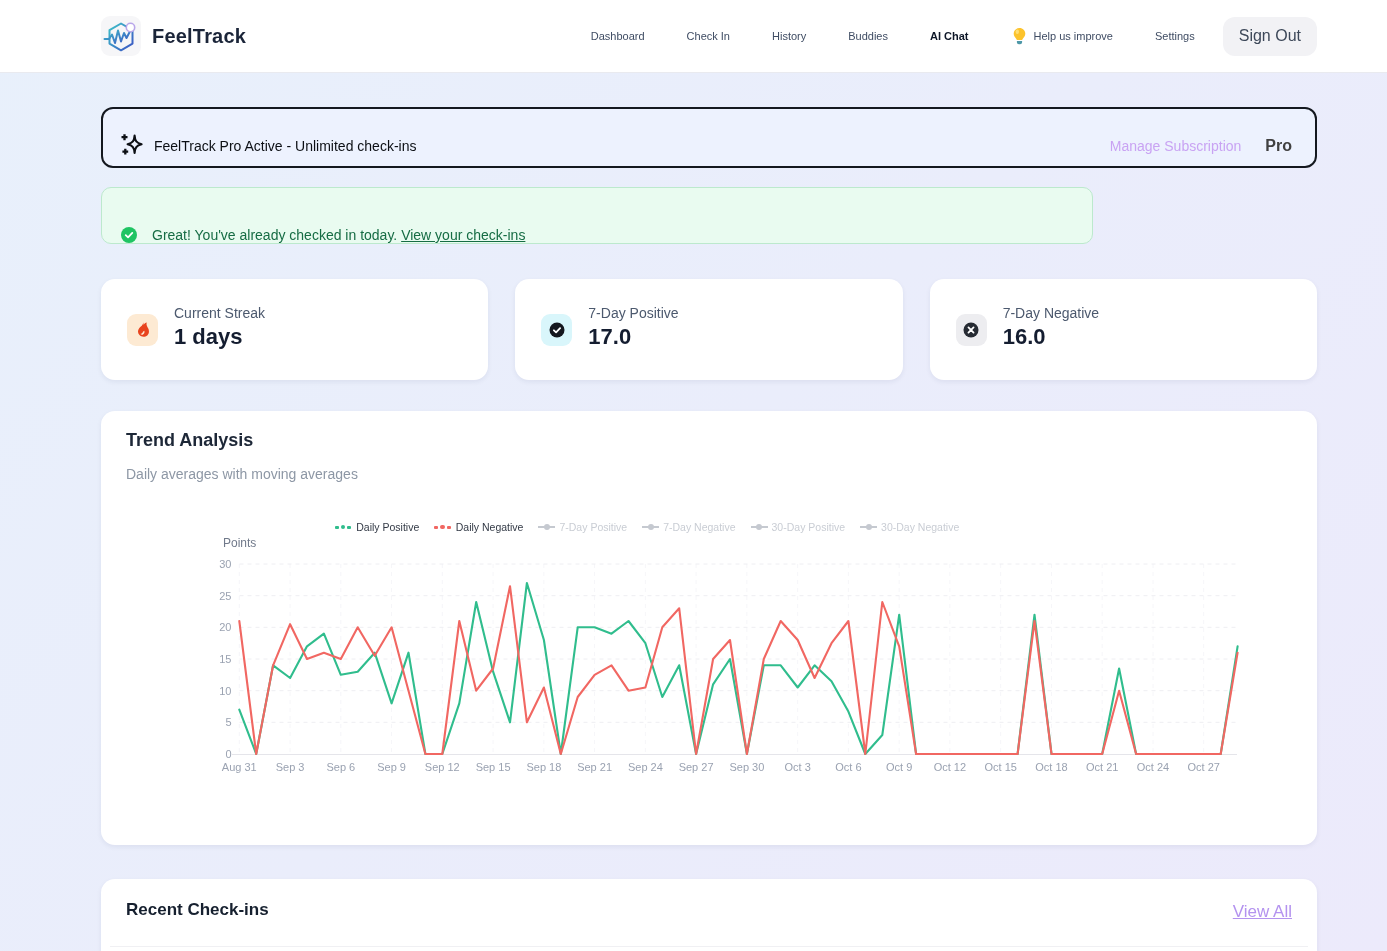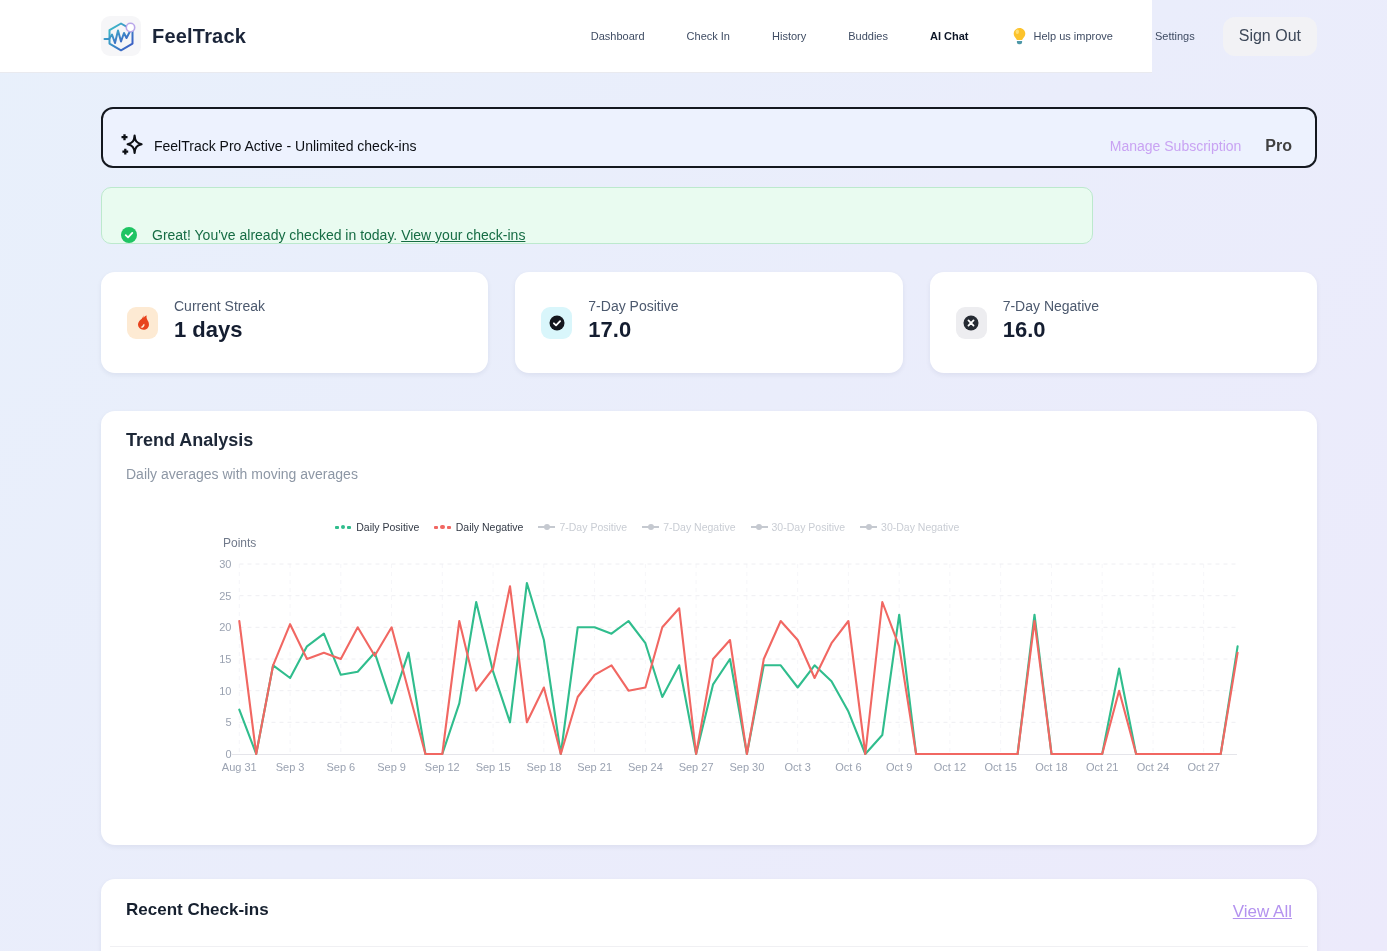--- a/index.html
+++ b/index.html
@@ -1,34 +1,34 @@
 <!DOCTYPE html>
 <html lang="en"><head>
 <meta charset="utf-8">
 <title>FeelTrack</title>
 <style>
 *{margin:0;padding:0;box-sizing:border-box}
 html,body{width:1387px;height:951px;overflow:hidden}
 body{font-family:"Liberation Sans",sans-serif;background:linear-gradient(135deg,#e8f0fb 0%,#eceafb 100%);position:relative}
-.nav{position:absolute;left:0;top:0;width:1152px;height:73px;background:#fff;border-bottom:1px solid #e9eaef}
+.nav{position:absolute;left:0;top:0;width:1387px;height:73px;background:#fff;border-bottom:1px solid #e9eaef}
 .navin{position:absolute;left:101px;top:0;width:1216px;height:72px;display:flex;align-items:center}
 .logo{width:40px;height:40px;border-radius:9px;background:#f6f6f8;display:flex;align-items:center;justify-content:center}
 .brand{font-size:20px;font-weight:700;color:#1b2539;margin-left:11px;letter-spacing:.2px}
 .links{margin-left:auto;display:flex;align-items:center}
 .links a{text-decoration:none;color:#3f4c63;font-size:11px;margin-left:42px;white-space:nowrap;display:flex;align-items:center}
 .links a.active{color:#0d1627;font-weight:700}
 .signout{margin-left:28px;background:#f2f2f5;border-radius:12px;height:39px;padding:0 16px;display:flex;align-items:center;font-size:16px;color:#3d4859}
 .probar{position:absolute;left:101px;top:107px;width:1216px;height:61px;background:#edf2fe;border:2px solid #14181f;border-radius:12px;display:flex;align-items:center;padding:16px 23px 0 17px}
 .probar .txt{font-size:14px;color:#0c0f14;margin-left:10px}
 .managesub{margin-left:auto;font-size:14px;color:#c9a3f3;}
 .prolabel{font-size:16px;font-weight:700;color:#404040;margin-left:24px}
 .alert{position:absolute;left:101px;top:187px;width:992px;height:57px;background:#e9fbf0;border:1px solid #bce9cd;border-radius:10px;display:flex;align-items:flex-end;padding:0 19px}
 .alert .txt{font-size:14px;color:#166c44;margin-left:15px}
 .alert .lnk{color:#166c44;text-decoration:underline}
-.cards{position:absolute;left:101px;top:272px;width:1216px;display:flex;gap:27px}
+.cards{position:absolute;left:101px;top:279px;width:1216px;display:flex;gap:27px}
 .card{flex:1;height:101px;background:#fff;border-radius:14px;box-shadow:0 2px 5px rgba(35,48,90,.07);display:flex;align-items:center;padding:0 26px}
 .ibox{width:31px;height:32px;border-radius:9px;display:flex;align-items:center;justify-content:center;flex:none}
 .meta{margin-left:16px;margin-top:-5px}
 .meta .lab{font-size:14px;color:#4c596e;margin-bottom:3px}
 .meta .val{font-size:22px;font-weight:700;color:#141d30}
 .panel{position:absolute;left:101px;background:#fff;border-radius:14px;box-shadow:0 2px 5px rgba(35,48,90,.07)}
 .trend{top:411px;width:1216px;height:434px}
 .th2{position:absolute;left:25px;top:19px;font-size:18px;font-weight:700;color:#1d2737}
 .tsub{position:absolute;left:25px;top:55px;font-size:14px;color:#8d97a5}
 .legend{position:absolute;left:0;top:110px;width:1092px;display:flex;justify-content:center;align-items:center}

